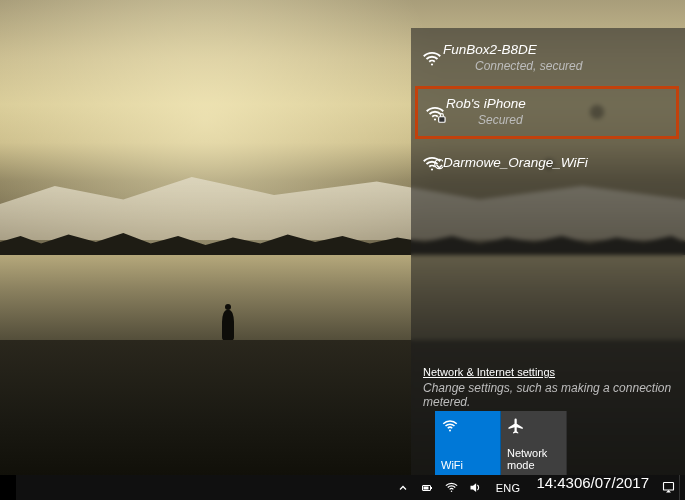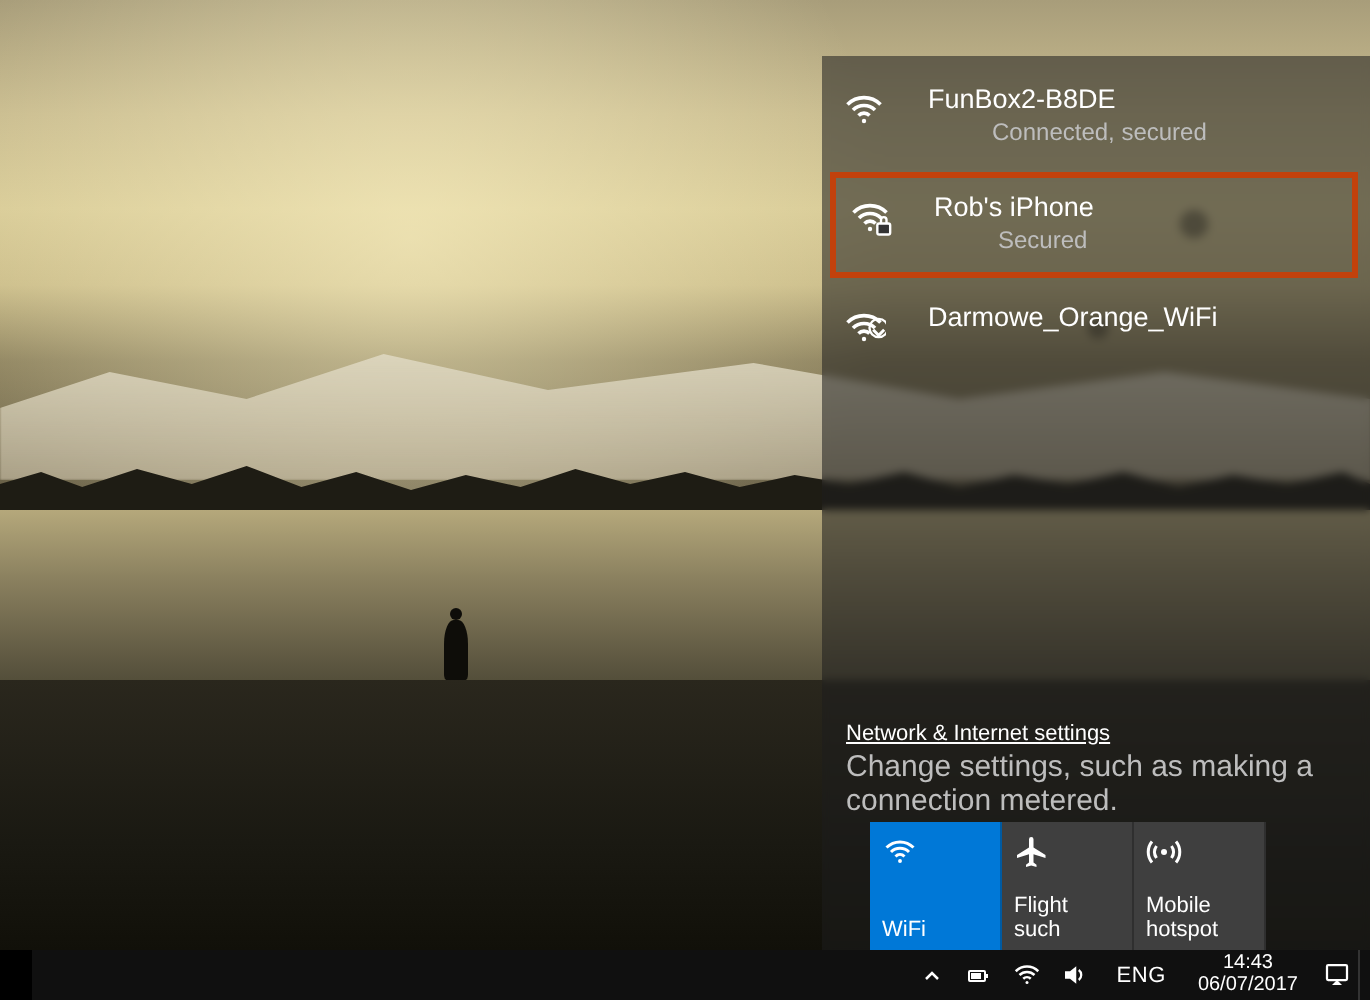--- a/index.html
+++ b/index.html
@@ -54,34 +54,35 @@
   .flyout {
     position: absolute; top: 28px; right: 0; width: 274px; height: 447px;
     background: rgba(30,30,30,0.55);
     backdrop-filter: blur(2px);
     color: #fff;
     display: flex; flex-direction: column;
     font-size: 13px;
   }
   .net-list { flex: 1; padding: 4px 0 0 0; }
   .net-item {
-    display: flex; align-items: flex-start;
-    padding: 10px 12px 10px 10px; gap: 21px;
+    display: flex; align-items: center;
+    padding: 10px 12px 10px 10px; gap: 0;
     cursor: default;
+    font-style: italic;
   }
   .net-item.highlight { border: 3px solid #c2410c; margin: 2px 6px 2px 4px; padding: 7px 6px 7px 6px;}
   .wifi-ico { width: 22px; height: 22px; color:#fff; flex-shrink:0; margin-top:2px; }
   .net-text .name { color:#fff; font-size:13.5px; line-height:1.25; }
   .net-text .status { color:#bdbdbd; font-size:12px; line-height:1.3;margin-left:32px; }
 
   .settings-link {
     padding: 4px 12px 2px 12px;
   }
   .settings-link .link { color:#fff; font-size:11px; text-decoration: underline; cursor:pointer; display:inline-block;}
-  .settings-link .sub { color:#bdbdbd; font-size:15px; margin-top:2px; }
+  .settings-link .sub { color:#bdbdbd; font-size:12px; margin-top:2px;font-style:italic; }
 
   .tiles { display:flex; height:64px; }
   .tile {
     width: 66px; height:64px; padding:6px 6px 4px 6px;
     display:flex; flex-direction:column; justify-content:space-between;
     color:#fff; font-size:11px; cursor:pointer;
     background: #3f3f3f;
     border-right:1px solid rgba(0,0,0,0.25);
   }
   .tile.active { background: #0078d7; margin-left: 24px; }
@@ -90,21 +91,21 @@
 
   
   .taskbar {
     position:absolute; left:16px; right:0; bottom:0; height:25px;
     background:#101010; color:#fff; font-size:11px;
     display:flex; justify-content:flex-end; align-items:stretch;
   }
   .tray { display:flex; align-items:center; gap:9px; padding:0 4px 0 8px; }
   .tray .ico { width:15px; height:15px; display:flex; align-items:center; justify-content:center; color:#fff; cursor:pointer;}
   .lang { padding:0 4px; font-size:11px; letter-spacing:0.3px; cursor:pointer;}
-  .clock { display:flex; flex-direction:column; align-items:center; justify-content:center; padding:0 8px; line-height:1.05; font-size:10px; cursor:pointer;}
+  .clock { display:flex; flex-direction:row; justify-content:center; padding:0 8px; line-height:1.05; font-size:15px; cursor:pointer;}
   .showdesktop { width:6px; border-left:1px solid #333; cursor:pointer;}
   .notif { width:22px; display:flex; align-items:center; justify-content:center; cursor:pointer;}
 
   svg { display:block; }
 </style>
 </head>
 <body>
 
 <div class="wallpaper">
   <div class="mountains"></div>
@@ -184,33 +185,21 @@
         </svg>
       </span>
       <span class="tlabel">WiFi</span>
     </div>
     <div class="tile">
       <span class="tico">
         <svg viewBox="0 0 24 24" width="18" height="18" fill="currentColor">
           <path d="M21 14l-8-5V3.5a1.5 1.5 0 00-3 0V9l-8 5v2l8-2.5V19l-2 1.5V22l3.5-1 3.5 1v-1.5L13 19v-5.5l8 2.5z"></path>
         </svg>
       </span>
-      <span class="tlabel">Flight such</span>
-    </div>
-    <div class="tile">
-      <span class="tico">
-        <svg viewBox="0 0 24 24" width="18" height="18" fill="none" stroke="currentColor" stroke-width="2">
-          <circle cx="12" cy="12" r="2" fill="currentColor" stroke="none"></circle>
-          <path d="M7 8a7 7 0 000 8"></path>
-            <path d="M17 8a7 7 0 010 8"></path>
-          <path d="M4 5a11 11 0 000 14"></path>
-            <path d="M20 5a11 11 0 010 14"></path>
-        </svg>
-      </span>
-      <span class="tlabel">Mobile hotspot</span>
+      <span class="tlabel">Network mode</span>
     </div>
   </div>
 </div>
 
 <div class="taskbar">
   <div class="tray">
     <span class="ico">
       <svg viewBox="0 0 24 24" width="12" height="12" fill="none" stroke="currentColor" stroke-width="2.5">
           <path d="M6 15l6-6 6 6"></path>
         </svg>

